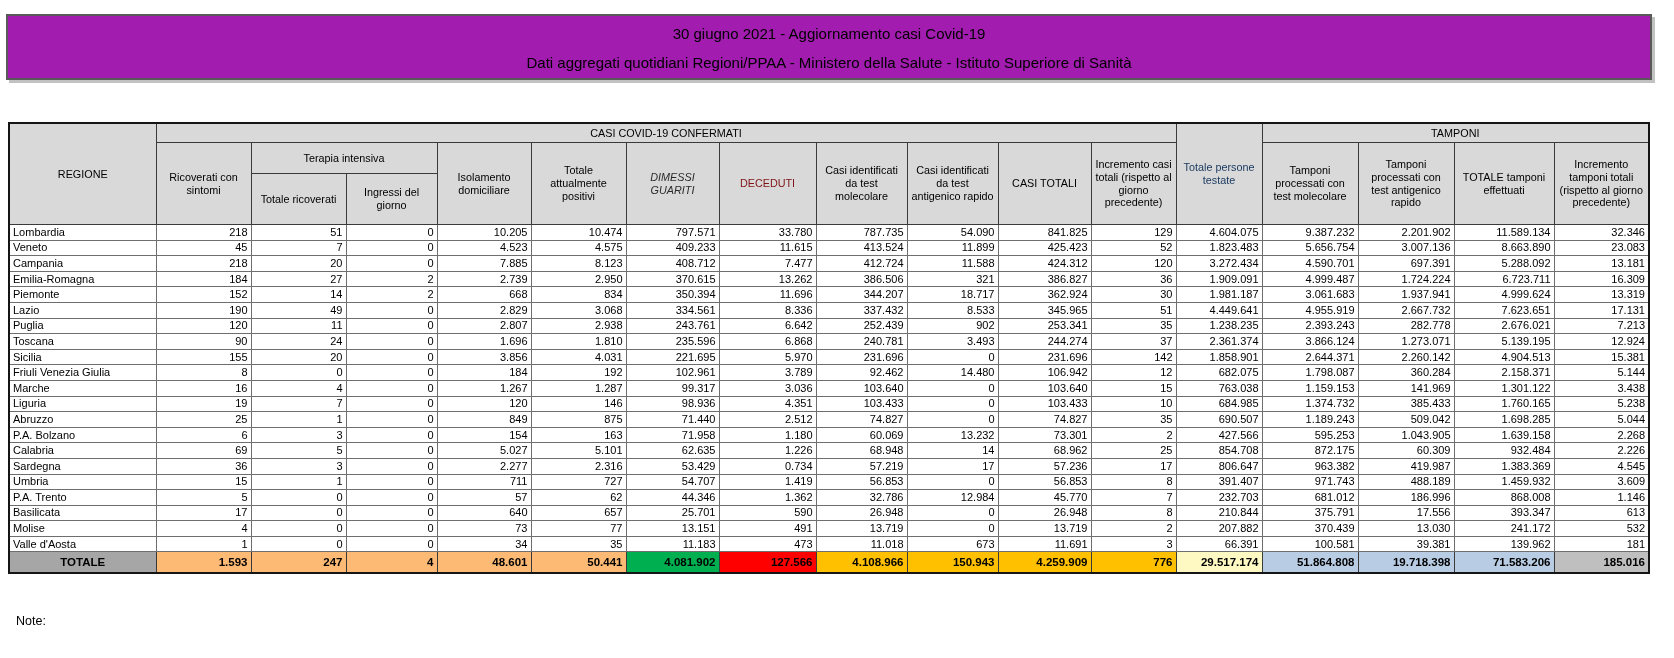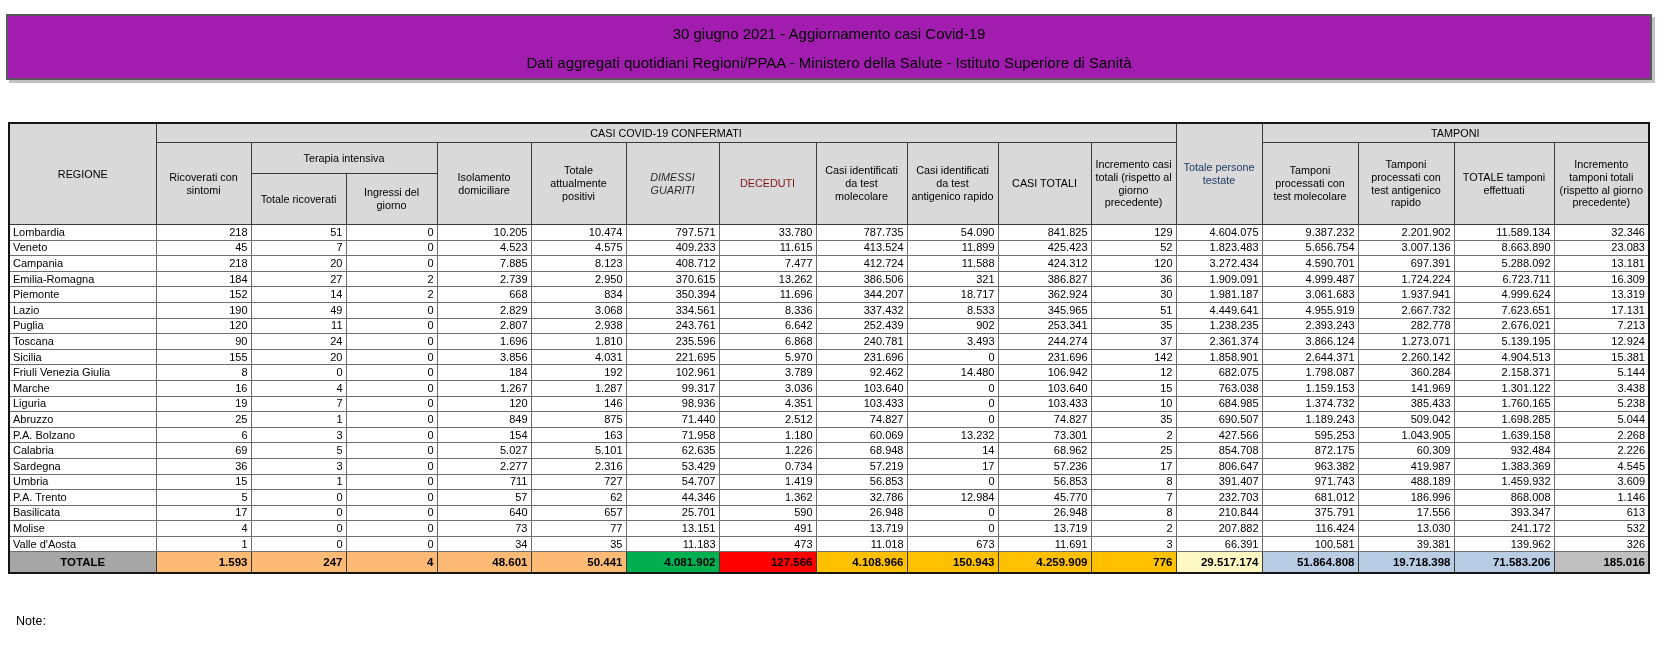--- a/index.html
+++ b/index.html
@@ -499,21 +499,21 @@
         <td class="num">0</td>
         <td class="num">73</td>
         <td class="num">77</td>
         <td class="num">13.151</td>
         <td class="num">491</td>
         <td class="num">13.719</td>
         <td class="num">0</td>
         <td class="num">13.719</td>
         <td class="num">2</td>
         <td class="num pt">207.882</td>
-        <td class="num">116.424</td>
+        <td class="num">370.439</td>
         <td class="num">13.030</td>
         <td class="num">241.172</td>
         <td class="num">532</td>
       </tr>
       <tr>
         <td class="region">Valle d'Aosta</td>
         <td class="num">1</td>
         <td class="num">0</td>
         <td class="num">0</td>
         <td class="num">34</td>
@@ -521,21 +521,21 @@
         <td class="num">11.183</td>
         <td class="num">473</td>
         <td class="num">11.018</td>
         <td class="num">673</td>
         <td class="num">11.691</td>
         <td class="num">3</td>
         <td class="num pt">66.391</td>
         <td class="num">100.581</td>
         <td class="num">39.381</td>
         <td class="num">139.962</td>
-        <td class="num">326</td>
+        <td class="num">181</td>
       </tr>
       <tr class="totals">
         <td class="region">TOTALE</td>
         <td class="num">1.593</td>
         <td class="num">247</td>
         <td class="num">4</td>
         <td class="num">48.601</td>
         <td class="num">50.441</td>
         <td class="num">4.081.902</td>
         <td class="num">127.566</td>

